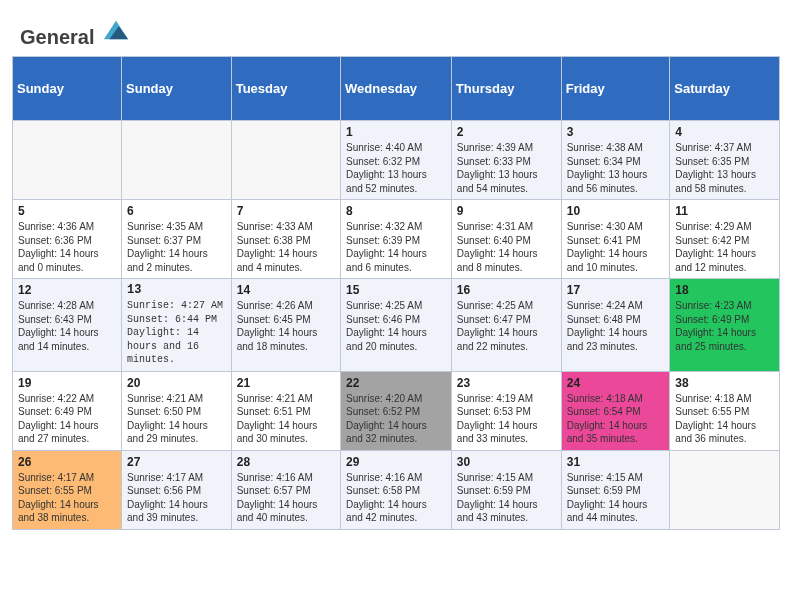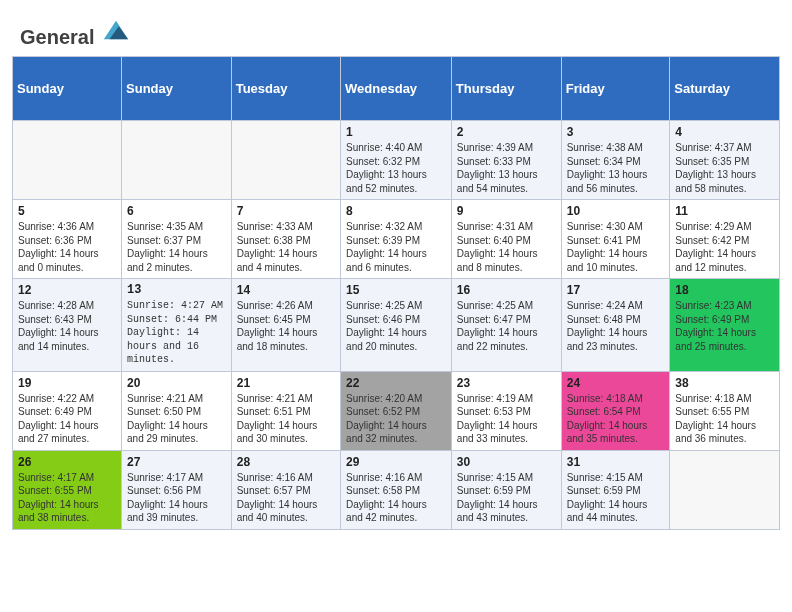--- a/index.html
+++ b/index.html
@@ -283,21 +283,21 @@
 Daylight: 14 hours and 35 minutes.</div>
           </td>
           <td style="background: rgb(255, 255, 255);">
             <span class="day-num">38</span>
             <div class="day-info">Sunrise: 4:18 AM
 Sunset: 6:55 PM
 Daylight: 14 hours and 36 minutes.</div>
           </td>
         </tr>
         <tr>
-          <td style="background: #84cc16;">
+          <td style="background: #fdba74;">
             <span class="day-num">26</span>
             <div class="day-info">Sunrise: 4:17 AM
 Sunset: 6:55 PM
 Daylight: 14 hours and 38 minutes.</div>
           </td>
           <td style="background: rgb(240, 244, 250);">
             <span class="day-num">27</span>
             <div class="day-info">Sunrise: 4:17 AM
 Sunset: 6:56 PM
 Daylight: 14 hours and 39 minutes.</div>

